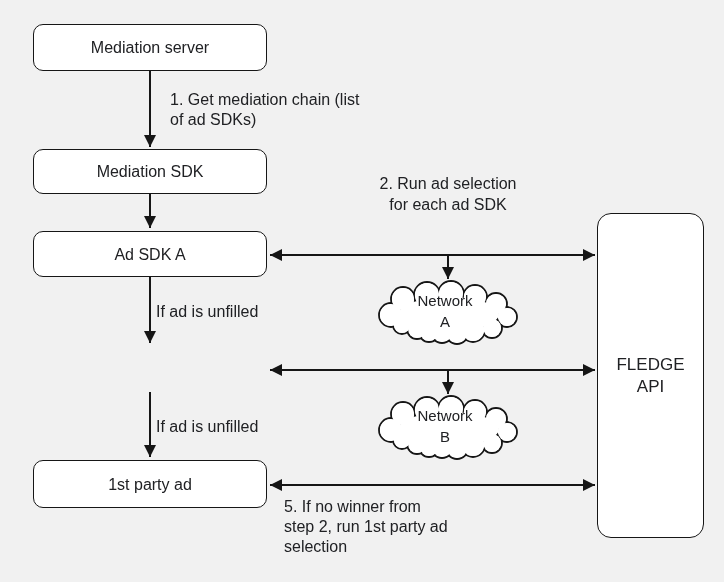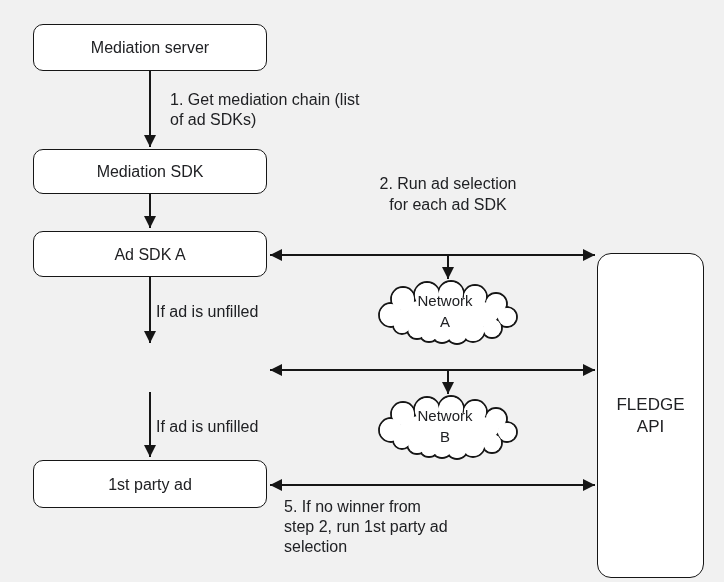--- a/index.html
+++ b/index.html
@@ -152,21 +152,21 @@
 
   <div class="node" style="left:29px; top:231px; width:234px; height:46px;">
     <span>Ad SDK A</span>
   </div>
 
 
   <div class="node" style="left:29px; top:460px; width:234px; height:48px;">
     <span>1st party ad</span>
   </div>
 
-  <div class="node tall" style="left:593px; top:213px; width:107px; height:325px;margin-top:40px;">
+  <div class="node tall" style="left:593px; top:213px; width:107px; height:325px;">
     <span>FLEDGE
 API</span>
   </div>
 
   <div class="cloud-label" style="left:391px; top:290px; width:100px;">Network
 A</div>
 
   <div class="cloud-label" style="left:391px; top:405px; width:100px;">Network
 B</div>
 

